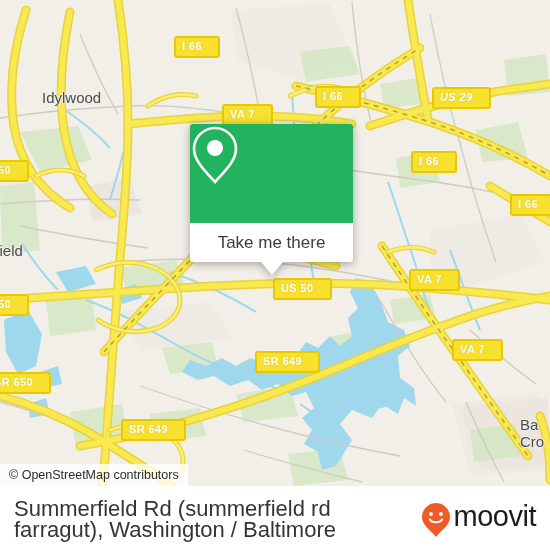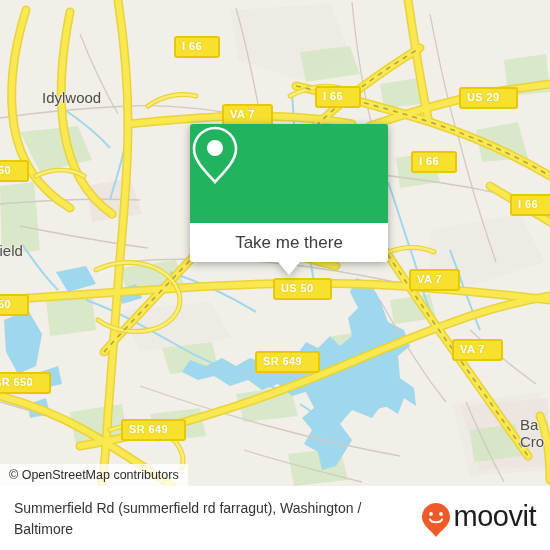--- a/index.html
+++ b/index.html
@@ -45,21 +45,21 @@
     text-align:center;
     white-space:pre;
     text-shadow:
       1px 0 1px #f2efe9,-1px 0 1px #f2efe9,
       0 1px 1px #f2efe9,0 -1px 1px #f2efe9;
     margin-top: 18px;
   }
 
   
   .popup{
-    position:absolute;left:190px;top:124px;width:198px;
+    position:absolute;left:190px;top:124px;width:163px;
     filter:drop-shadow(0 2px 4px rgba(0,0,0,.32));
     text-align:center;
   }
   .popup-img{
     height:99px;border-radius:3px 3px 0 0;
     display:flex;align-items:center;justify-content:center;
   }
   .popup-pin{display:block;}
   .popup-cta{
     background:#ffffff;height:39px;border-radius:0 0 3px 3px;
@@ -87,21 +87,21 @@
   }
 
   
   .bottombar{
     position:absolute;left:0;top:486px;width:550px;height:64px;
     background:#ffffff;
     display:flex;align-items:center;
   }
   .bottom-title{
     position:absolute;left:14px;top:12px;width:380px;
-    color:#343434;font-size:14px;line-height:21px;
+    color:#343434;font-size:22px;line-height:21px;
     font-family:"Liberation Sans", sans-serif;
   }
   .brand{
     position:absolute;right:14px;top:16px;
     display:flex;align-items:flex-start;gap:3px;
   }
   .brand-word{
     color:#1c1c1c;font-size:29px;line-height:29px;
     font-family:"Liberation Sans", sans-serif;
     letter-spacing:-0.5px;font-weight:400;
@@ -278,21 +278,21 @@
       </g>
     </svg>
 
     <div class="place" style="left:42px;top:72px;">Idylwood</div>
     <div class="place" style="left:-8px;top:225px;">ifield</div>
     <div class="place" style="left:520px;top:398px;line-height:17px;text-align:left;">Ba
 Cro</div>
 
     <div class="shield" style="left:174px;top:36px;">I 66</div>
     <div class="shield" style="left:315px;top:86px;">I 66</div>
-    <div class="shield" style="left:459px;top:87px;">US 29</div>
+    <div class="shield" style="left:432px;top:87px;font-style:italic;">US 29</div>
     <div class="shield" style="left:222px;top:104px;">VA 7</div>
     <div class="shield" style="left:411px;top:151px;">I 66</div>
     <div class="shield" style="left:510px;top:194px;">I 66</div>
     <div class="shield" style="left:-10px;top:160px;">50</div>
     <div class="shield" style="left:-10px;top:294px;">50</div>
     <div class="shield" style="left:256px;top:278px;margin-left:17px;">US 50</div>
     <div class="shield" style="left:409px;top:269px;">VA 7</div>
     <div class="shield" style="left:-14px;top:372px;">SR 650</div>
     <div class="shield" style="left:255px;top:351px;">SR 649</div>
     <div class="shield" style="left:452px;top:339px;">VA 7</div>

